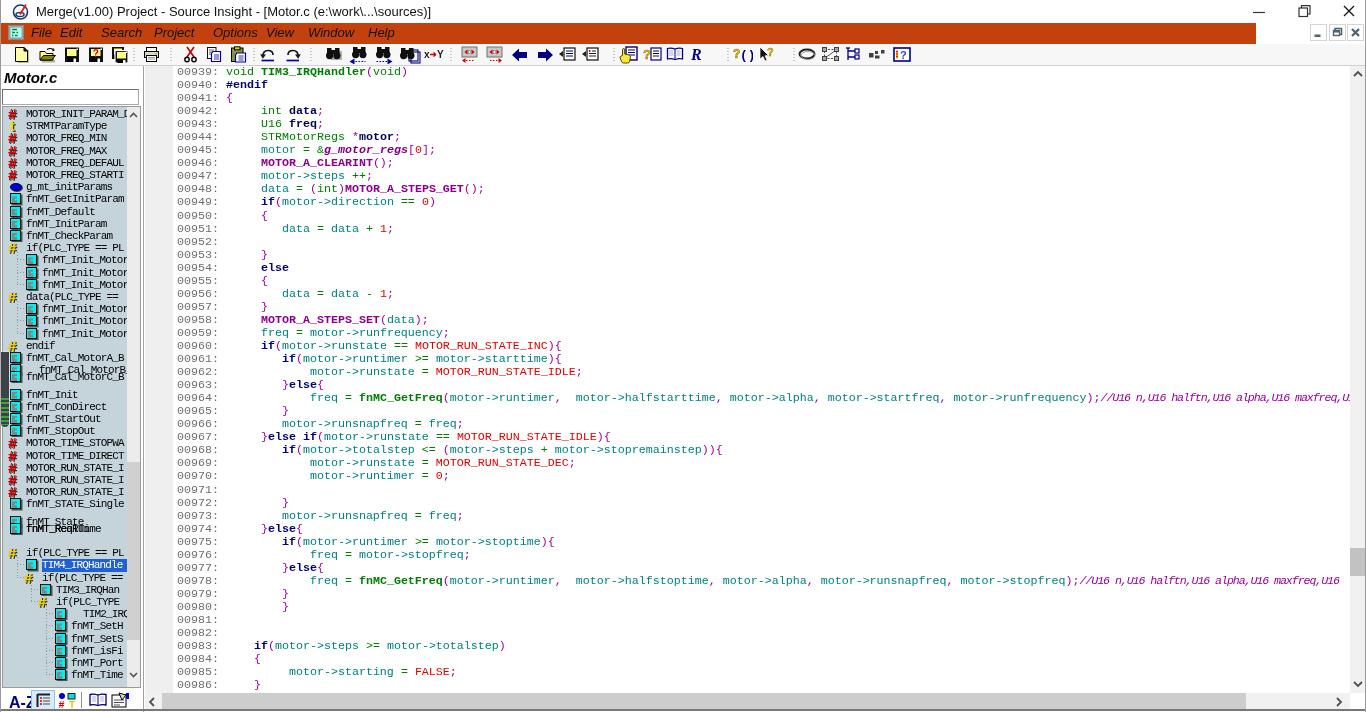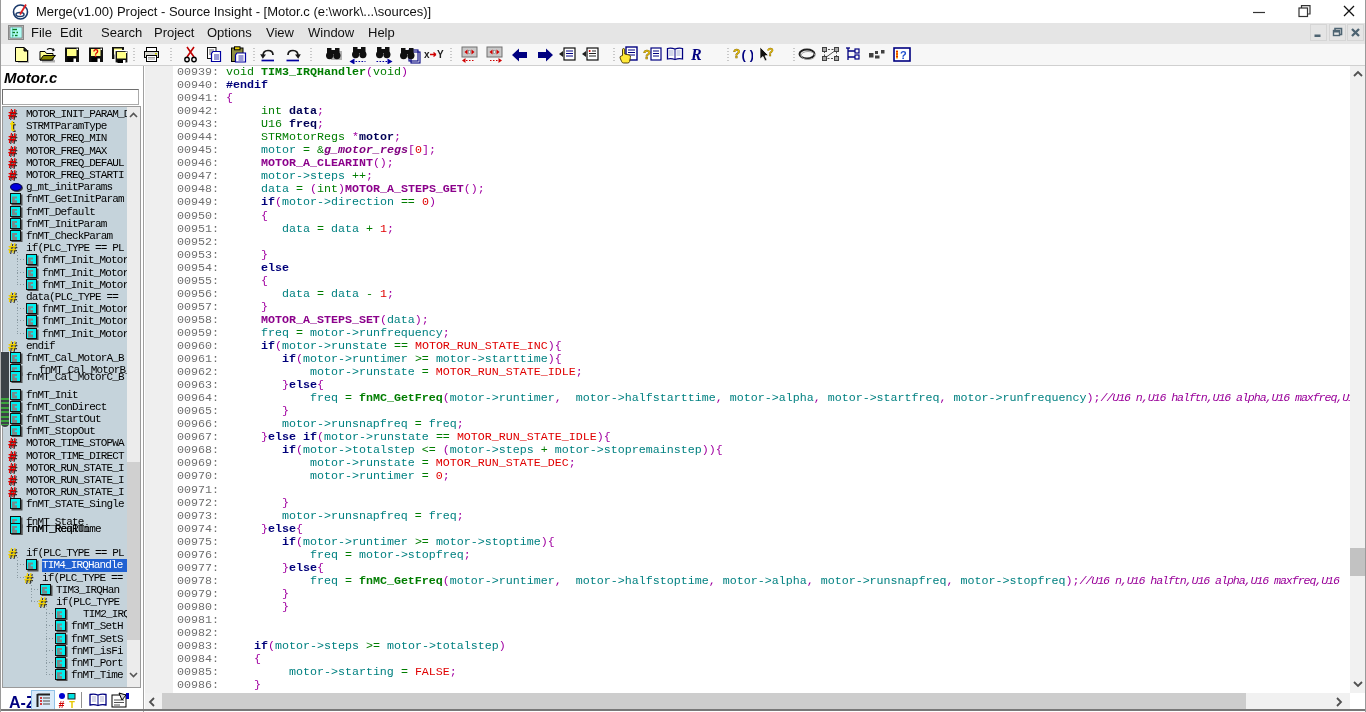--- a/index.html
+++ b/index.html
@@ -3,21 +3,21 @@
 <meta charset="utf-8">
 <style>
 * { margin:0; padding:0; box-sizing:border-box; }
 html,body { width:1366px; height:712px; overflow:hidden; }
 body { position:relative; font-family:"Liberation Sans",sans-serif; background:#fff; }
 .abs { position:absolute; }
 
 #titlebar { left:8px; top:0; width:1366px; height:23px; background:#fff;padding-left:36px; }
 #title-text { left:28px; top:4px; font-size:13px; color:#111; }
 
-#menubar { left:0; top:23px; width:1366px; height:21px; background:#e5e5e5; }
+#menubar { left:0; top:23px; width:1256px; height:21px; background:#c2410c;font-style:italic; }
 .menu { position:absolute; top:2px; font-size:13px; color:#111; }
 
 #toolbar { left:0; top:44px; width:1366px; height:22px; background:#f7f7f7; border-bottom:1px solid #d0d0d0; }
 .grip { position:absolute; top:4px; width:2px; height:14px; background-image:repeating-linear-gradient(#c8c8c8 0 1px,transparent 1px 3px); }
 
 #panel { left:0; top:66px; width:143px; height:646px; background:#fff; }
 #panel-title { left:4px; top:3px; font-size:15px; font-weight:bold; font-style:italic; color:#000; }
 #panel-input { left:2px; top:23px; width:137px; height:16px; background:#fff; border:1px solid #6e6e6e; border-right-color:#aaa; border-bottom-color:#aaa; }
 #symlist { left:2px; top:40px; width:139px; height:582px; border:1px solid #9a9a9a; background:#c5d3db; }
 .srow { position:absolute; left:0; width:126px; height:12.2px; font-family:"Liberation Mono",monospace; font-size:11px; letter-spacing:-0.85px; line-height:12.2px; color:#000; white-space:nowrap; overflow:hidden; }
@@ -94,21 +94,21 @@
         <line x1="8.5" y1="7.5" x2="10" y2="7.5"></line>
         <line x1="4" y1="10.5" x2="5.5" y2="10.5"></line>
         <line x1="7" y1="10.5" x2="9.5" y2="10.5"></line>
       </g>
     <line x1="4.5" y1="2" x2="4.5" y2="13" stroke="#60c0b8" stroke-width="0.6"></line>
   </svg>
   <span class="menu" style="left:31px">File</span>
   <span class="menu" style="left:60px">Edit</span>
   <span class="menu" style="left:101px">Search</span>
   <span class="menu" style="left:154px">Project</span>
-  <span class="menu" style="left:207px">Options</span>
+  <span class="menu" style="left:213px">Options</span>
   <span class="menu" style="left:266px">View</span>
   <span class="menu" style="left:308px">Window</span>
   <span class="menu" style="left:368px">Help</span>
 
   <span class="abs" style="left:1310px;top:1px;width:17px;height:17px;border:1px solid #d5d5d5;"><svg width="15" height="15">
         <rect x="3.5" y="9.5" width="6" height="2.5" fill="#4e6472"></rect>
       </svg></span>
   <span class="abs" style="left:1328.5px;top:1px;width:17px;height:17px;border:1px solid #d5d5d5;"><svg width="15" height="15">
         <path d="M5 5.5 v-2 h6.5 v6 h-2" fill="none" stroke="#4e6472" stroke-width="1.6"></path>
         <rect x="3.5" y="5.5" width="6" height="5" fill="none" stroke="#4e6472" stroke-width="1.4"></rect>

